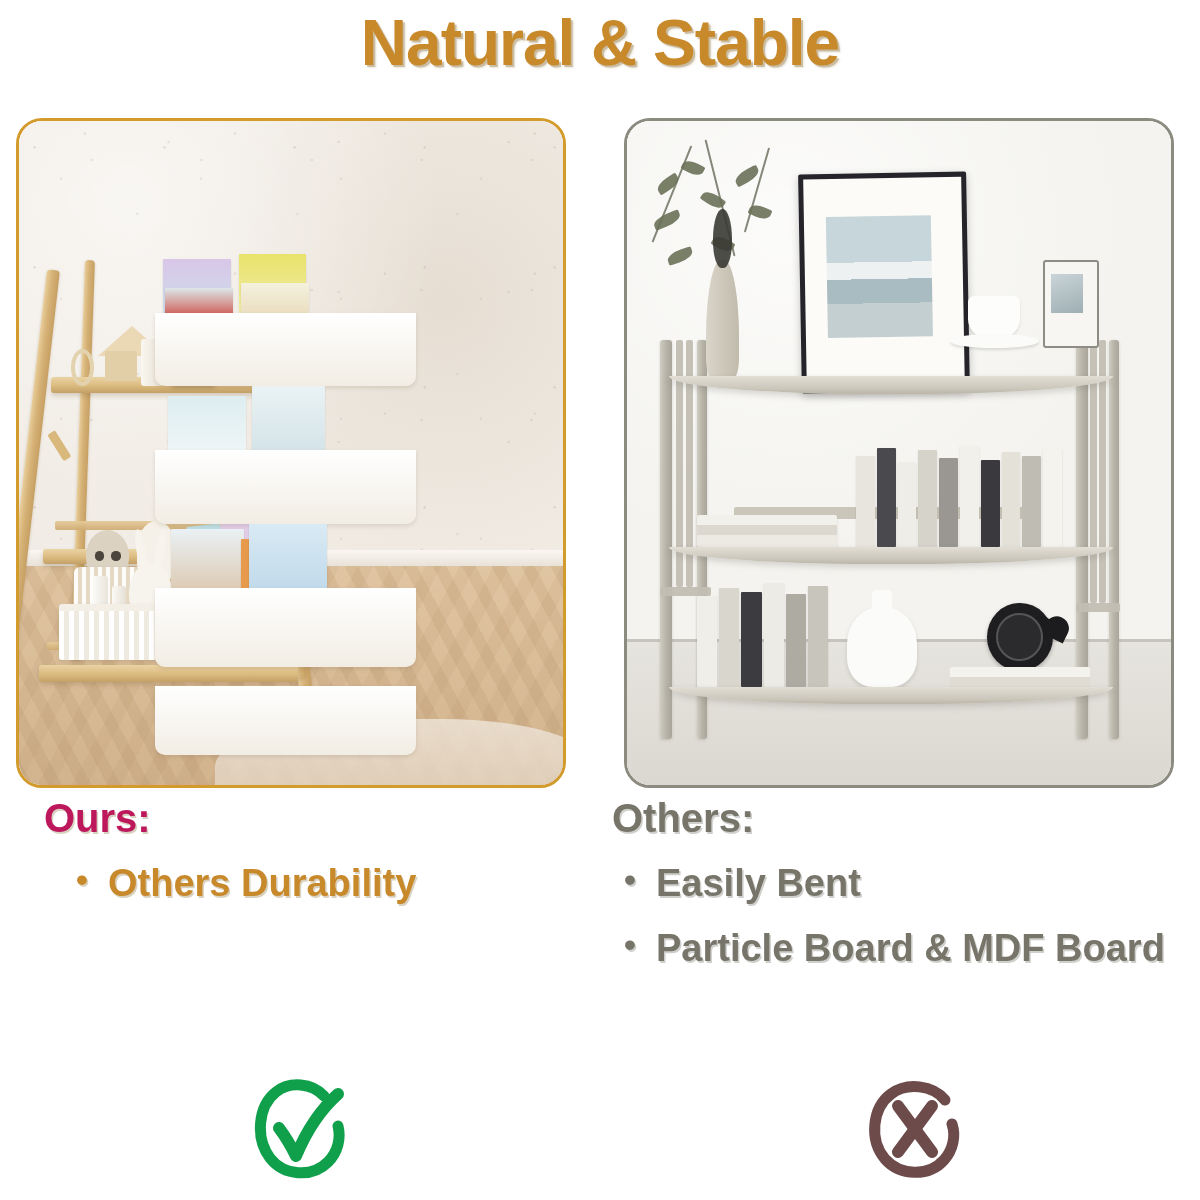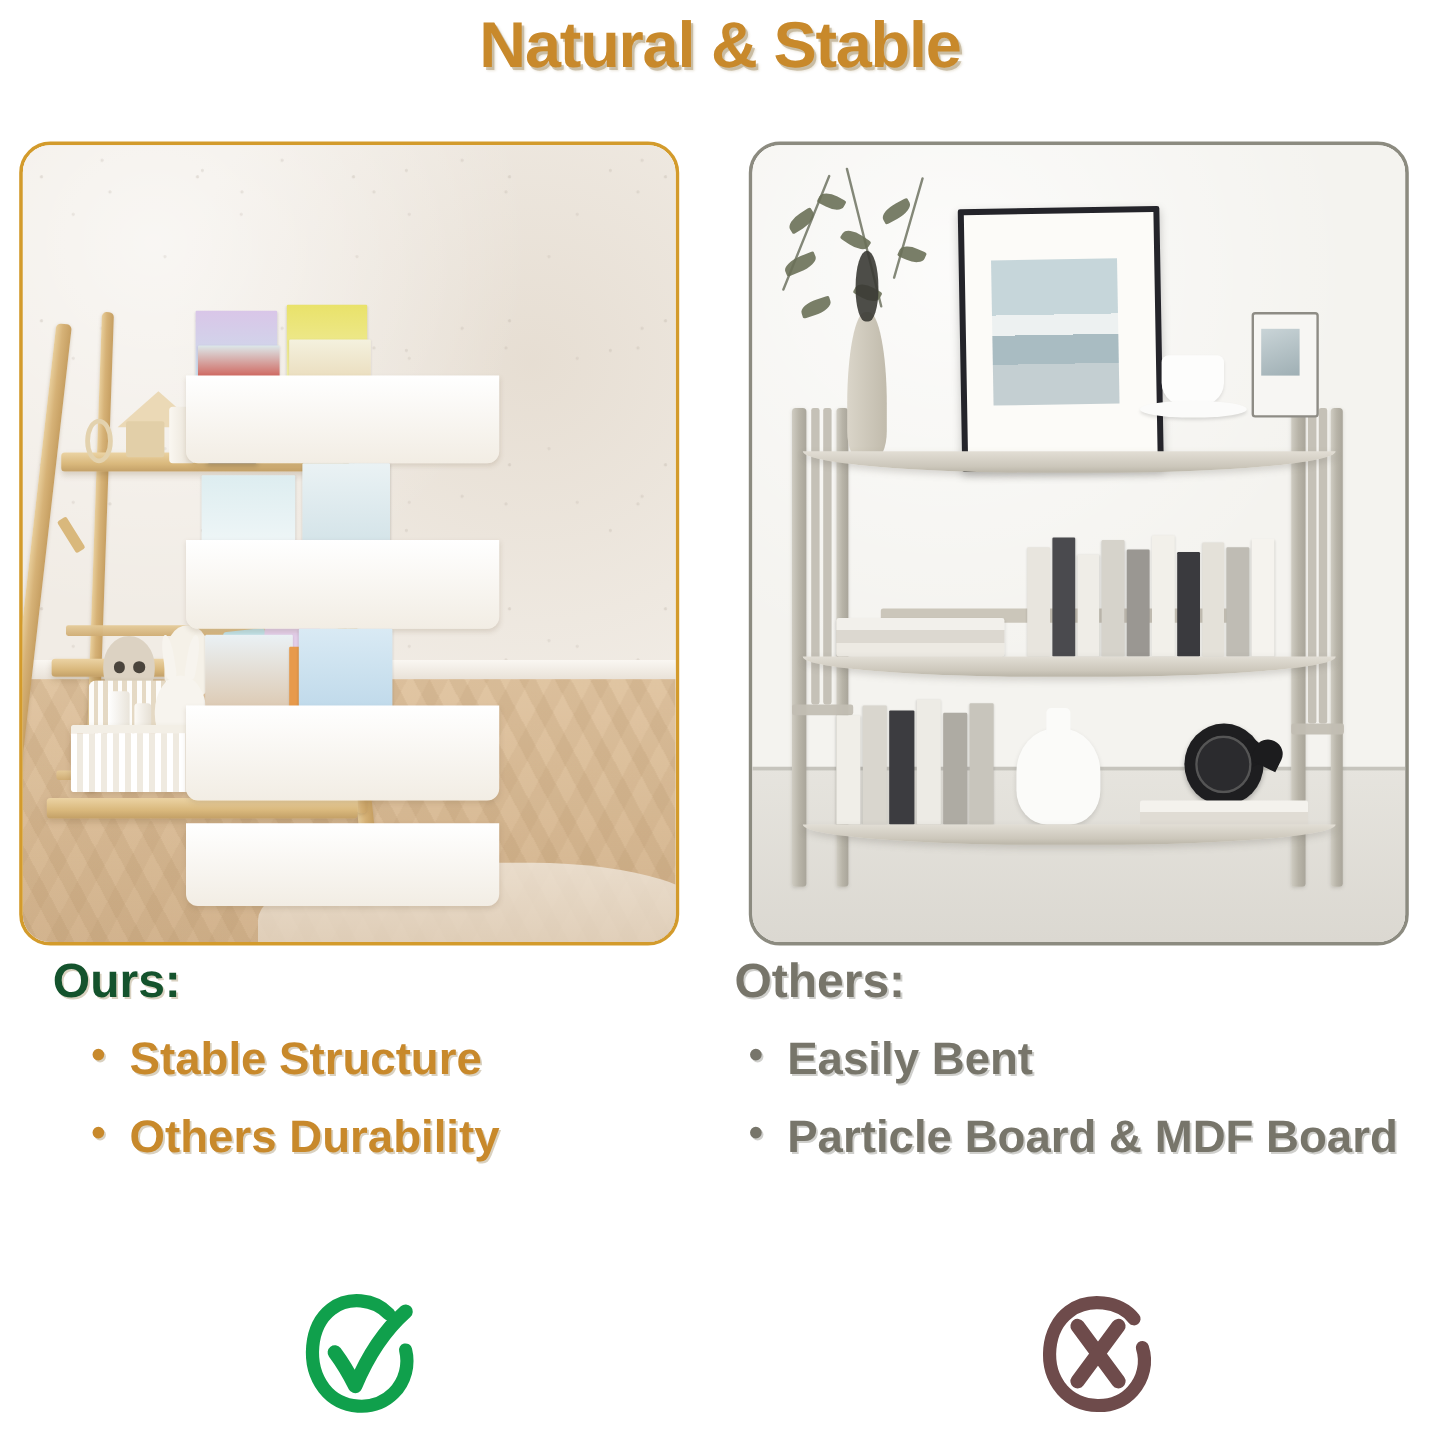--- a/index.html
+++ b/index.html
@@ -13,21 +13,21 @@
     position: relative;
   }
 
   
   .title-bar {
     position: absolute;
     top: 10px; left: 0; width: 1200px;
     text-align: center;
   }
   .title {
-    font-size: 54px;
+    font-size: 64px;
     font-weight: bold;
     color: #C8892B;
     letter-spacing: -1px;
     line-height: 1.05;
     text-shadow: 2px 2px 0 rgba(120,90,30,.30), 3px 3px 2px rgba(150,120,60,.18);
   }
 
   
   .panel {
     position: absolute;
@@ -391,21 +391,21 @@
 
   
   .col { position:absolute; top:796px; }
   .col-left  { left:44px;  width:540px; }
   .col-right { left:612px; width:545px; }
 
   .col-head {
     font-size:40px; font-weight:bold; line-height:1.1;
     margin-bottom:22px;
   }
-  .col-left  .col-head { color:#14532d; text-shadow:1.5px 1.5px 0 rgba(120,90,30,.28); }
+  .col-left  .col-head { color:#be185d; text-shadow:1.5px 1.5px 0 rgba(120,90,30,.28); }
   .col-right .col-head { color:#77756A; text-shadow:1.5px 1.5px 0 rgba(70,68,58,.26); }
 
   ul.bullets { list-style:none; }
   ul.bullets li {
     font-size:38px; font-weight:bold; line-height:1.12;
     margin-bottom:22px; position:relative; padding-left:34px;
     white-space:nowrap;
   }
   .col-left  ul.bullets li { color:#C8892B; text-shadow:1.5px 1.5px 0 rgba(120,90,30,.28); margin-left:30px; }
   .col-right ul.bullets li { color:#77756A; text-shadow:1.5px 1.5px 0 rgba(70,68,58,.26); margin-left:10px; }
@@ -562,21 +562,20 @@
       <div class="flatbooks2"></div>
 
       <div class="gs-shelf sh3"></div>
     </div>
   </div>
 </div>
 
 <div class="col col-left">
   <div class="col-head">Ours:</div>
   <ul class="bullets">
-    <li>Stable Structure</li>
     <li>Others Durability</li>
   </ul>
 </div>
 
 <div class="col col-right">
   <div class="col-head">Others:</div>
   <ul class="bullets">
     <li>Easily Bent</li>
     <li>Particle Board &amp; MDF Board</li>
   </ul>

